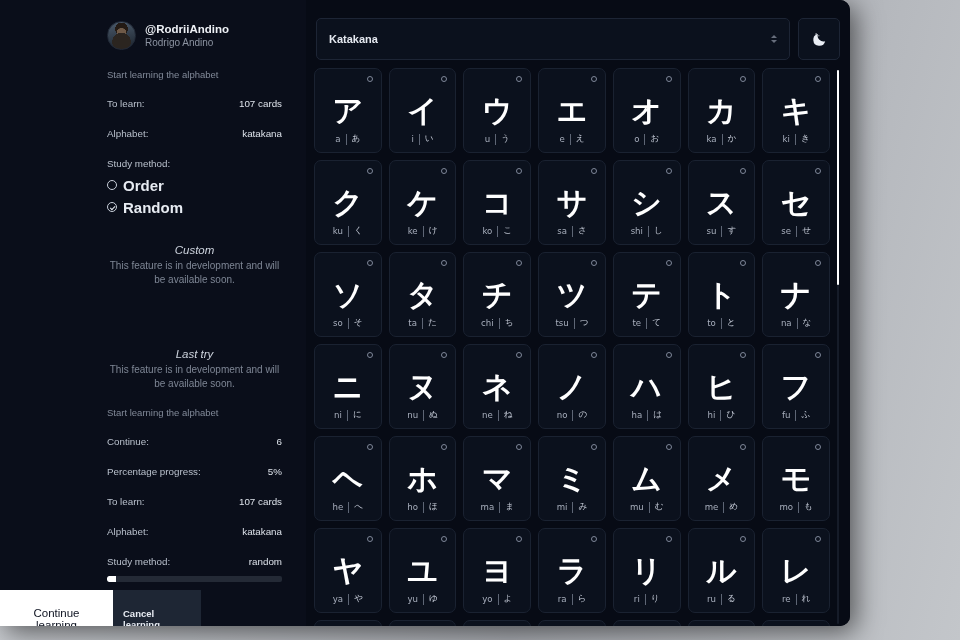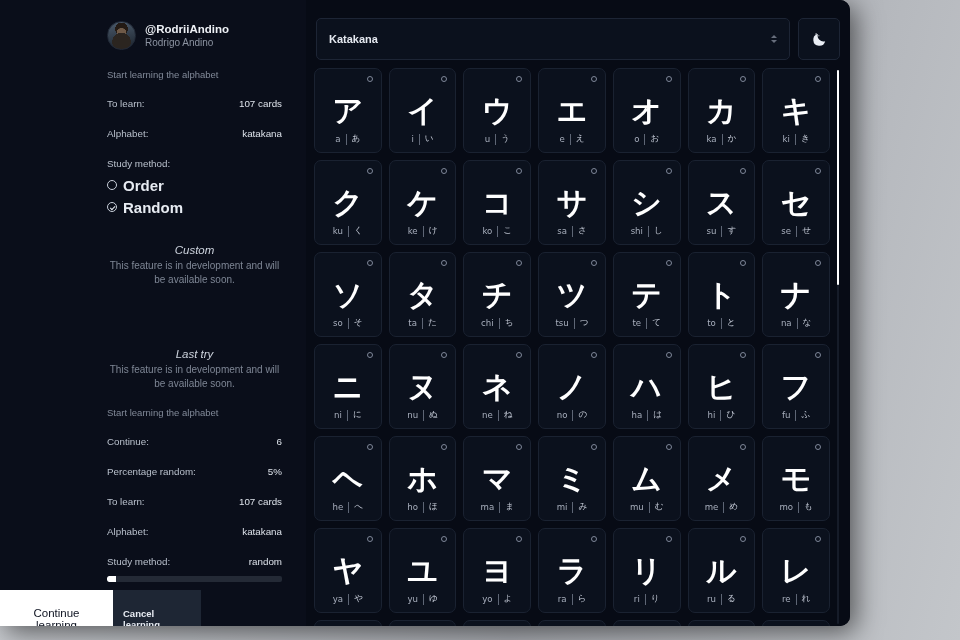--- a/index.html
+++ b/index.html
@@ -388,21 +388,21 @@
     <div class="hr"></div>
 
     <div class="pad">
       <div class="sec-sub">Start learning the alphabet</div>
 
       <div class="kv">
         <span class="k">Continue:</span>
         <span class="v">6</span>
       </div>
       <div class="kv">
-        <span class="k">Percentage random:</span>
+        <span class="k">Percentage progress:</span>
         <span class="v">5%</span>
       </div>
       <div class="kv">
         <span class="k">To learn:</span>
         <span class="v">107 cards</span>
       </div>
       <div class="kv">
         <span class="k">Alphabet:</span>
         <span class="v">katakana</span>
       </div>

